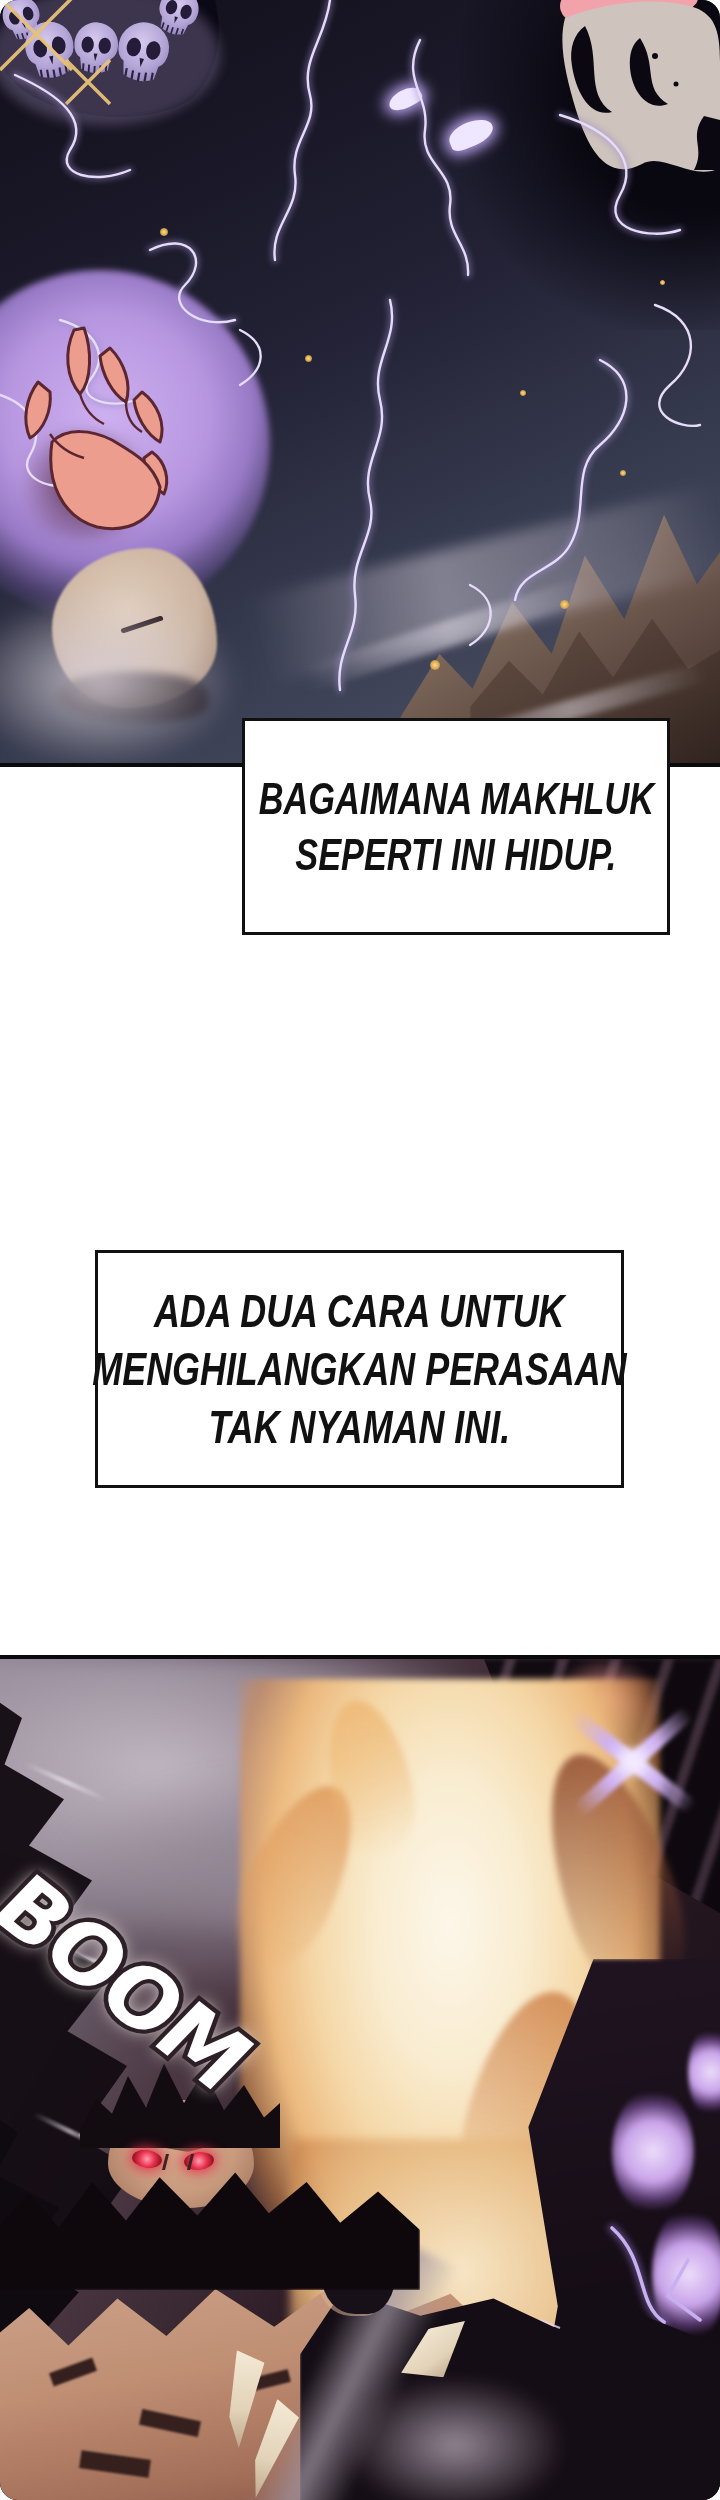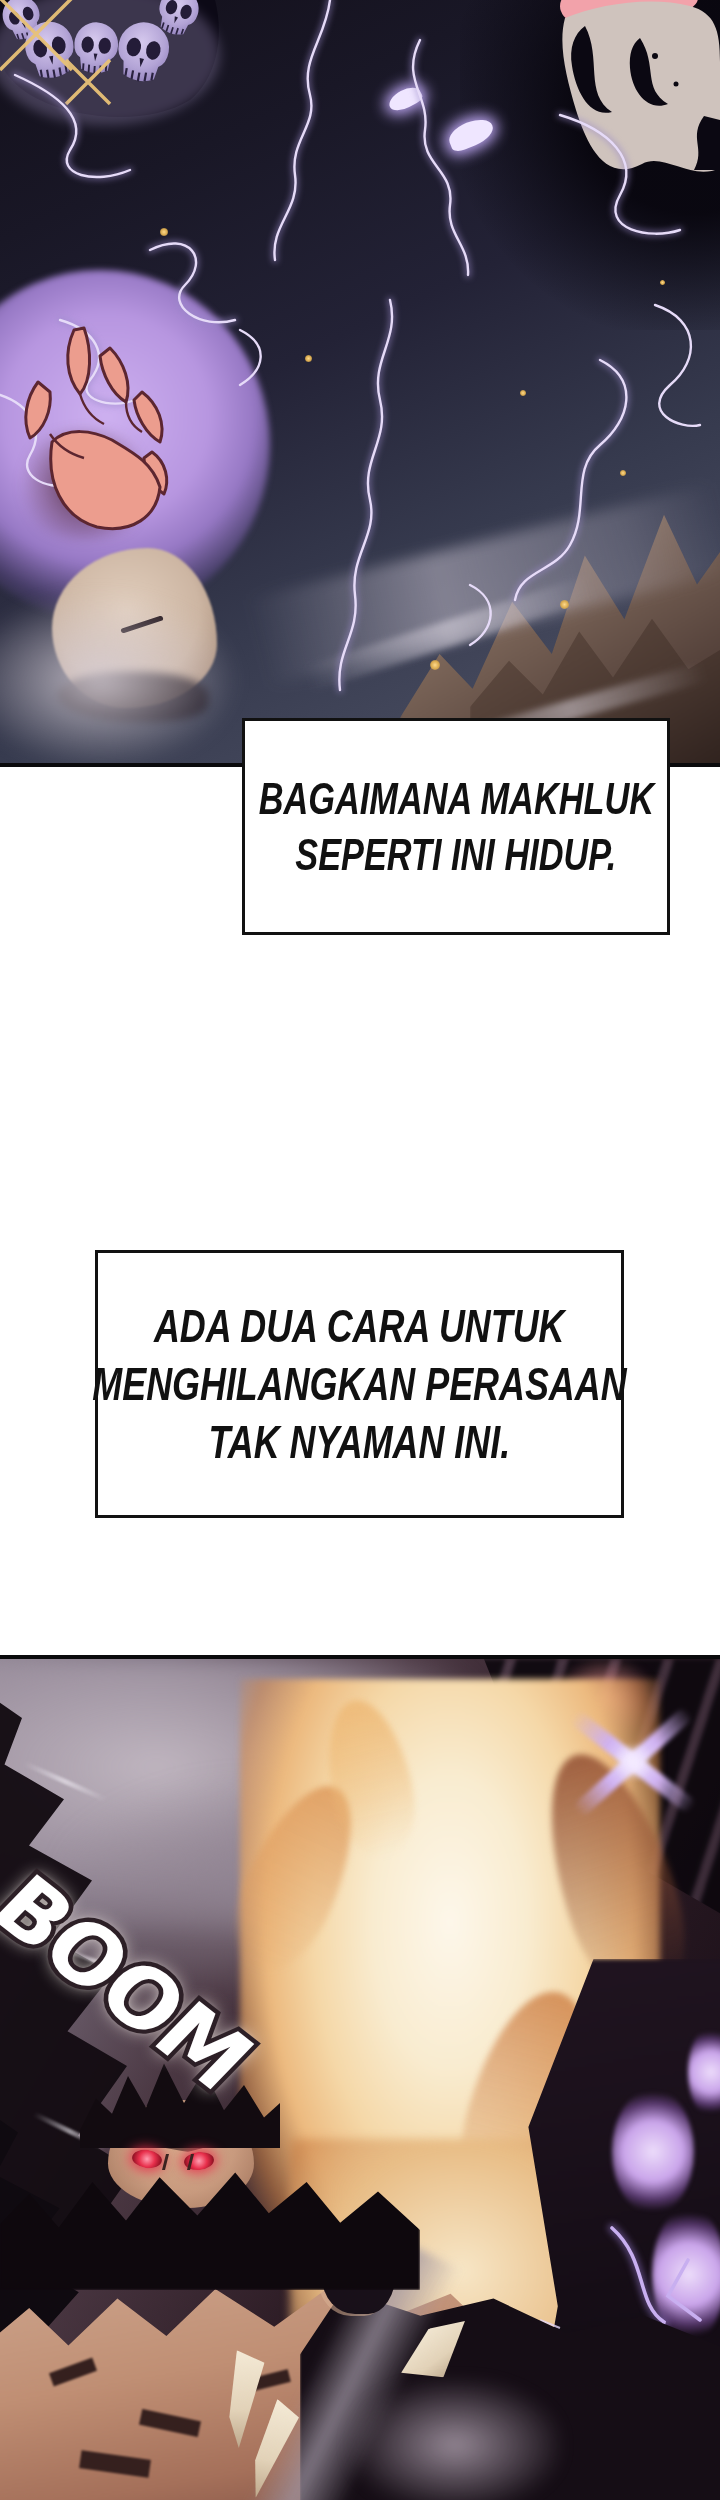--- a/index.html
+++ b/index.html
@@ -1,17 +1,17 @@
 <!DOCTYPE html>
 <html><head>
 <meta charset="utf-8">
 <style>
   html,body{margin:0;padding:0;background:#ffffff;}
   #page{position:relative;width:720px;height:2500px;background:#ffffff;overflow:hidden;
-        font-family:"Liberation Sans",sans-serif;}
+        font-family:"Liberation Sans",sans-serif;border-radius:18px;}
   .abs{position:absolute;}
 
   
   #panel1{left:0;top:0;width:720px;height:763px;overflow:hidden;
     background:linear-gradient(155deg,#120f1a 0%,#191726 22%,#232236 45%,#363a4e 68%,#474b5f 88%,#4e5266 100%);
     border-bottom:4px solid #0a0a0c;}
   .p1-darkTR{right:0;top:0;width:260px;height:330px;
     background:radial-gradient(ellipse at 90% 30%,rgba(8,6,14,.95) 35%,rgba(8,6,14,0) 75%);}
   .orb{left:-70px;top:270px;width:340px;height:350px;border-radius:50%;
     background:radial-gradient(circle at 52% 42%,#cdb0f0 0%,#b796e0 38%,#9678c4 55%,rgba(110,85,160,.4) 70%,rgba(110,85,160,0) 78%);
@@ -41,21 +41,21 @@
   .spark{border-radius:50%;background:radial-gradient(circle,#ffd98a 0%,#d8a94e 55%,rgba(216,169,78,0) 100%);
     filter:blur(.5px);}
   .eye-glow{background:#efe6ff;box-shadow:0 0 14px 5px rgba(200,175,255,.9);}
   .eyeA{left:388px;top:90px;width:34px;height:18px;border-radius:60% 60% 30% 60%;transform:rotate(-28deg);}
   .eyeB{left:448px;top:122px;width:46px;height:24px;border-radius:60% 60% 60% 30%;transform:rotate(-22deg);}
 
   
   .caption{background:#ffffff;border:3px solid #111111;box-sizing:border-box;
     display:flex;flex-direction:column;justify-content:center;align-items:center;z-index:20;}
   #caption1{left:242px;top:718px;width:428px;height:217px;}
-  #caption2{left:95px;top:1250px;width:529px;height:268px;}
+  #caption2{left:95px;top:1250px;width:529px;height:238px;}
   .cap-line{margin:0;color:#111111;font-weight:bold;font-style:italic;white-space:nowrap;
     transform:scaleX(.78);transform-origin:center;}
   #caption1 .cap-line{font-size:44px;line-height:56px;}
   #caption2 .cap-line{font-size:46px;line-height:58px;}
 
   
   #panel2{left:0;top:1655px;width:720px;height:845px;overflow:hidden;
     background:linear-gradient(120deg,#8e8492 0%,#7a6f7e 14%,#4a3742 34%,#2e1d26 55%,#20131c 75%,#170e15 100%);
     border-top:4px solid #0a0a0c;}
   .smokeTL{left:-60px;top:0px;width:540px;height:270px;

